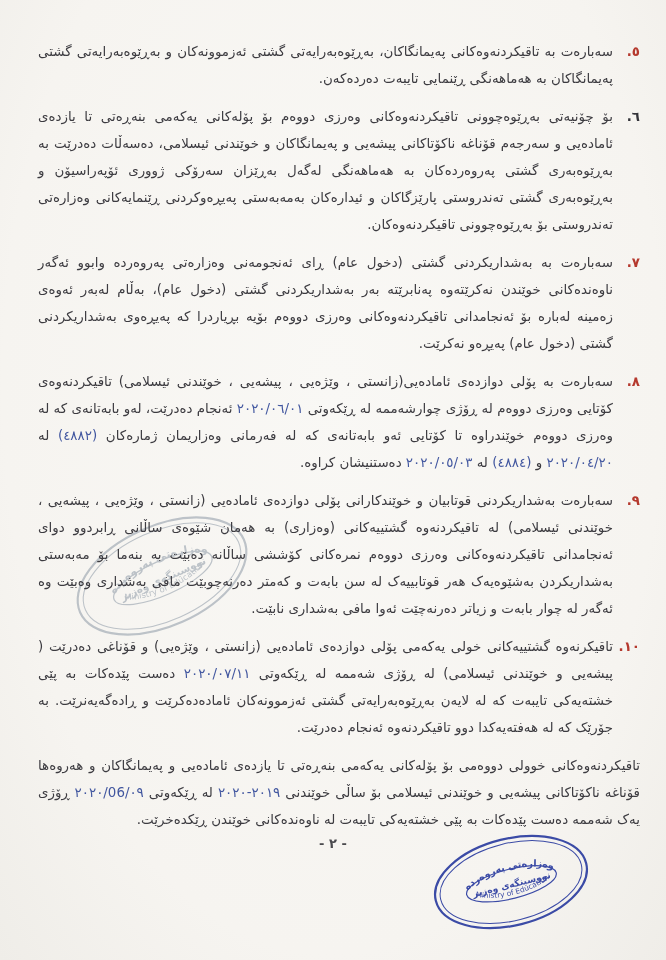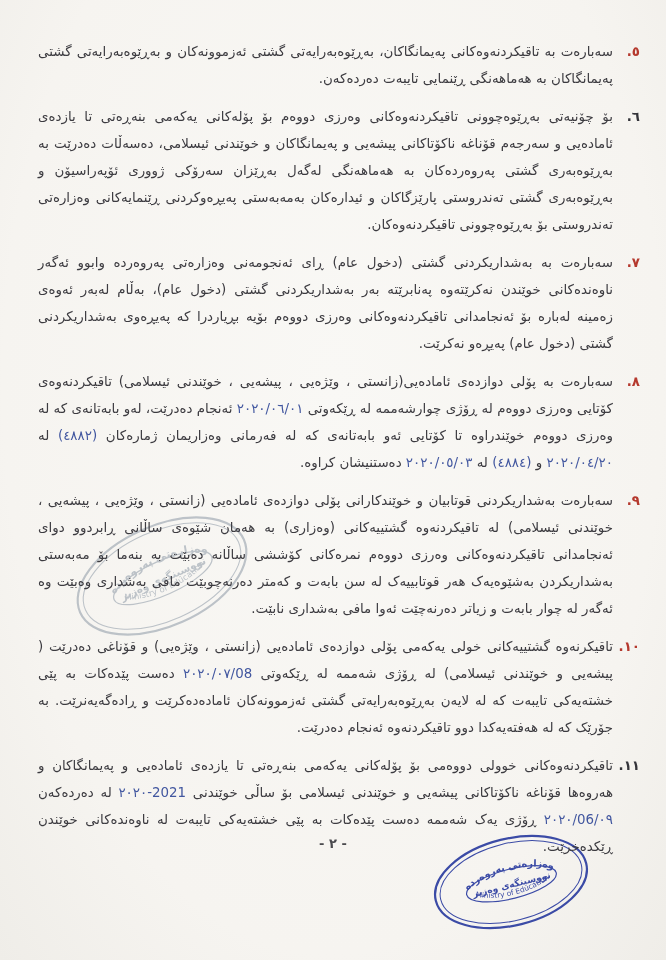--- a/index.html
+++ b/index.html
@@ -110,25 +110,24 @@
       <div class="item">
         <span class="num red">٨.</span>
         <p class="txt"><span>سەبارەت بە پۆلی دوازدەی ئامادەیی(زانستی ، وێژەیی ، پیشەیی ، خوێندنی ئیسلامی) تاقیکردنەوەی کۆتایی وەرزی دووەم لە ڕۆژی چوارشەممە لە ڕێکەوتی </span><span class="date">٢٠٢٠/٠٦/٠١</span><span> ئەنجام دەدرێت، لەو بابەتانەی کە لە وەرزی دووەم خوێندراوە تا کۆتایی ئەو بابەتانەی کە لە فەرمانی وەزاریمان ژمارەکان </span><span class="date">(٤٨٨٢)</span><span> لە </span><span class="date">٢٠٢٠/٠٤/٢٠</span><span> و </span><span class="date">(٤٨٨٤)</span><span> لە </span><span class="date">٢٠٢٠/٠٥/٠٣</span><span> دەستنیشان کراوە.</span></p>
       </div>
       <div class="item">
         <span class="num red">٩.</span>
         <p class="txt"><span>سەبارەت بەشداریکردنی قوتابیان و خوێندکارانی پۆلی دوازدەی ئامادەیی (زانستی ، وێژەیی ، پیشەیی ، خوێندنی ئیسلامی) لە تاقیکردنەوە گشتییەکانی (وەزاری) بە هەمان شێوەی ساڵانی ڕابردوو دوای ئەنجامدانی تاقیکردنەوەکانی وەرزی دووەم نمرەکانی کۆششی ساڵانە دەبێت بە بنەما بۆ مەبەستی بەشداریکردن بەشێوەیەک هەر قوتابییەک لە سن بابەت و کەمتر دەرنەچوبێت مافی بەشداری وەبێت وە ئەگەر لە چوار بابەت و زیاتر دەرنەچێت ئەوا مافی بەشداری نابێت.</span></p>
       </div>
       <div class="item">
         <span class="num red">١٠.</span>
-        <p class="txt"><span>تاقیکرنەوە گشتییەکانی خولی یەکەمی پۆلی دوازدەی ئامادەیی (زانستی ، وێژەیی) و قۆناغی دەدرێت ( پیشەیی و خوێندنی ئیسلامی) لە ڕۆژی شەممە لە ڕێکەوتی </span><span class="date">٢٠٢٠/٠٧/08</span><span> دەست پێدەکات بە پێی خشتەیەکی تایبەت کە لە لایەن بەڕێوەبەرایەتی گشتی ئەزموونەکان ئامادەدەکرێت و ڕادەگەیەنرێت. بە جۆرێک کە لە هەفتەیەکدا دوو تاقیکردنەوە ئەنجام دەدرێت.</span></p>
+        <p class="txt"><span>تاقیکرنەوە گشتییەکانی خولی یەکەمی پۆلی دوازدەی ئامادەیی (زانستی ، وێژەیی) و قۆناغی دەدرێت ( پیشەیی و خوێندنی ئیسلامی) لە ڕۆژی شەممە لە ڕێکەوتی </span><span class="date">٢٠٢٠/٠٧/١١</span><span> دەست پێدەکات بە پێی خشتەیەکی تایبەت کە لە لایەن بەڕێوەبەرایەتی گشتی ئەزموونەکان ئامادەدەکرێت و ڕادەگەیەنرێت. بە جۆرێک کە لە هەفتەیەکدا دوو تاقیکردنەوە ئەنجام دەدرێت.</span></p>
       </div>
       <div class="item">
-        <span class="num dark">١١.</span>
-        <p class="txt"><span>تاقیکردنەوەکانی خوولی دووەمی بۆ پۆلەکانی یەکەمی بنەڕەتی تا یازدەی ئامادەیی و پەیمانگاکان و هەروەها قۆناغە ناکۆتاکانی پیشەیی و خوێندنی ئیسلامی بۆ ساڵی خوێندنی </span><span class="date">2021-٢٠٢٠</span><span> لە دەردەکەن </span><span class="date">٢٠٢٠/06/٠٩</span><span> ڕۆژی یەک شەممە دەست پێدەکات بە پێی خشتەیەکی تایبەت لە ناوەندەکانی خوێندن ڕێکدەخرێت.</span></p>
+        <p class="txt"><span>تاقیکردنەوەکانی خوولی دووەمی بۆ پۆلەکانی یەکەمی بنەڕەتی تا یازدەی ئامادەیی و پەیمانگاکان و هەروەها قۆناغە ناکۆتاکانی پیشەیی و خوێندنی ئیسلامی بۆ ساڵی خوێندنی </span><span class="date">٢٠١٩-٢٠٢٠</span><span> لە ڕێکەوتی </span><span class="date">٢٠٢٠/06/٠٩</span><span> ڕۆژی یەک شەممە دەست پێدەکات بە پێی خشتەیەکی تایبەت لە ناوەندەکانی خوێندن ڕێکدەخرێت.</span></p>
       </div>
     </div>
 
   <div class="page-number">- ٢ -</div>
 
   <div class="stamp stamp-blue">
     <svg viewBox="-90 -55 180 110" aria-hidden="true">
       <ellipse cx="0" cy="0" rx="84" ry="47" fill="none" stroke="currentColor" stroke-width="2.4"></ellipse>
       <ellipse cx="0" cy="0" rx="78.5" ry="42" fill="none" stroke="currentColor" stroke-width="1.1"></ellipse>
       <ellipse cx="0" cy="2" rx="50" ry="16" fill="none" stroke="currentColor" stroke-width="1.3"></ellipse>

